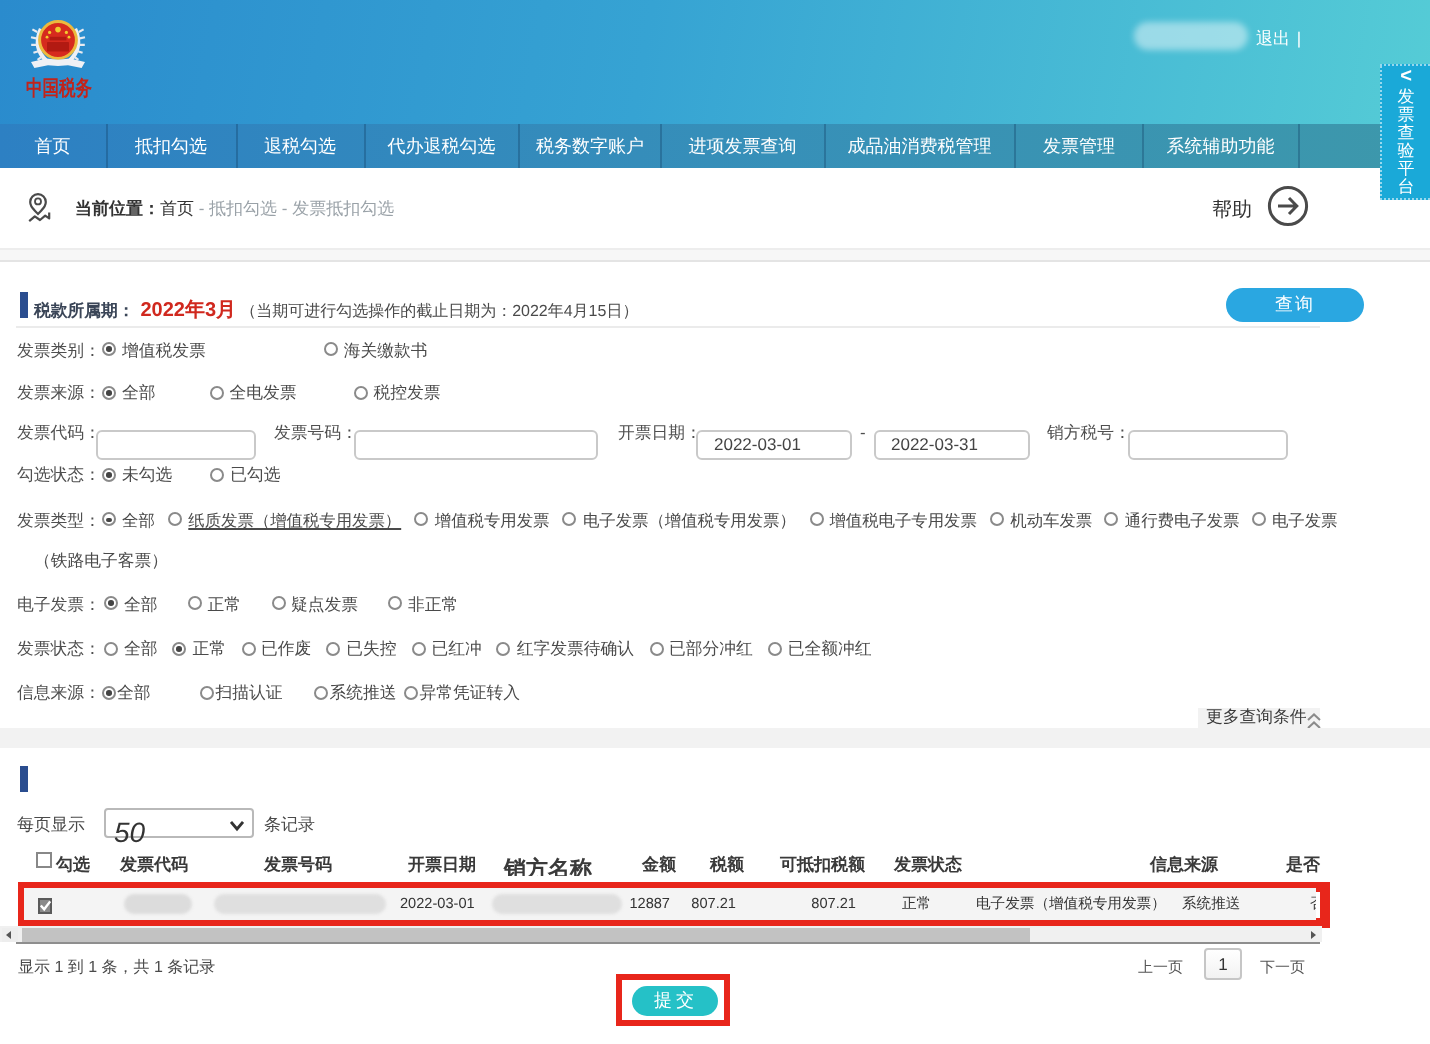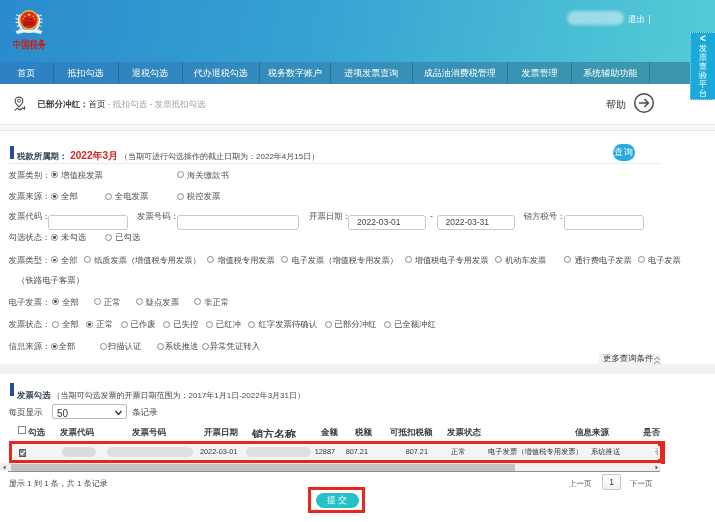--- a/index.html
+++ b/index.html
@@ -60,40 +60,40 @@
     <div class="nitem" style="width:95.5px;">成品油消费税管理</div>
     <div class="nitem" style="width:64px;">发票管理</div>
     <div class="nitem" style="width:77.5px;">系统辅助功能</div>
   </div>
 
   <svg class="abs" style="left:14px;top:96px;" width="12" height="16" viewBox="0 0 12 16">
     <path d="M5 1.1 C2.8 1.1 1.1 2.8 1.1 5 C1.1 6.7 2.2 8.1 3.3 9.2 L5 11 L6.7 9.2 C7.8 8.1 8.9 6.7 8.9 5 C8.9 2.8 7.2 1.1 5 1.1 Z" fill="none" stroke="#4a4a4a" stroke-width="1.1"></path>
     <circle cx="5" cy="4.7" r="1.5" fill="none" stroke="#4a4a4a" stroke-width="0.9"></circle>
     <path d="M0.6 14.6 L3.4 12.2 L6 14 L8.6 11.8 L10.6 13.2 L10.6 10.2" fill="none" stroke="#4a4a4a" stroke-width="1.1" stroke-linejoin="round"></path>
   </svg>
-  <div class="abs" style="left:37.5px;top:99px;font-size:8.5px;color:#333;white-space:nowrap;"><b>已部分冲红：</b><span style="color:#333;">首页</span><span style="color:#9aa2a8;text-align:center;"> - 抵扣勾选 - 发票抵扣勾选</span></div>
+  <div class="abs" style="left:37.5px;top:99px;font-size:8.5px;color:#333;white-space:nowrap;"><b>当前位置：</b><span style="color:#333;">首页</span><span style="color:#9aa2a8;text-align:center;"> - 抵扣勾选 - 发票抵扣勾选</span></div>
   <div class="abs" style="left:606px;top:98px;font-size:10px;color:#333;">帮助</div>
   <svg class="abs" style="left:633px;top:92px;" width="22" height="22" viewBox="0 0 22 22">
     <circle cx="11" cy="11" r="9.3" fill="none" stroke="#4a4a4a" stroke-width="1.5"></circle>
     <path d="M6 11 H15 M11.5 7 L15.4 11 L11.5 15" fill="none" stroke="#4a4a4a" stroke-width="1.5"></path>
   </svg>
 
   <div class="abs" style="left:0;top:124px;width:715px;height:7px;background:#f7f7f7;border-top:1px solid #ededed;border-bottom:1px solid #e4e4e4;"></div>
 
   <div class="abs" style="left:10px;top:145.5px;width:3.5px;height:13px;background:#2a4d8f;"></div>
   <div class="abs" style="left:17px;top:145px;white-space:nowrap;">
     <span style="font-size:8.4px;font-weight:bold;color:#3a4557;">税款所属期：</span><span style="font-size:10px;font-weight:bold;color:#d0281e;margin-left:3px;">2022年3月</span><span style="font-size:8px;color:#4a4a4a;margin-left:2px;">（当期可进行勾选操作的截止日期为：2022年4月15日）</span>
   </div>
-  <div class="abs" style="left:613px;top:144px;width:22px;height:17px;border-radius:9px;background:#2aa7e1;color:#fff;font-size:9px;text-align:center;line-height:17px;letter-spacing:1px;">查询</div>
+  <div class="abs" style="left:613px;top:144px;width:69px;height:17px;border-radius:9px;background:#2aa7e1;color:#fff;font-size:9px;text-align:center;line-height:17px;letter-spacing:1px;">查询</div>
   <div class="abs" style="left:8px;top:163px;width:652px;height:1px;background:#ebebeb;"></div>
 
   <div class="frow" style="left:8.5px;top:169.5px;"><span class="lbl">发票类别：</span></div>
   <div class="frow" style="left:51px;top:169.5px;">
     <span class="ritem"><span class="radio sel"></span><span class="t">增值税发票</span></span>
-    <span class="ritem" style="margin-left:28px;padding-left:46px;"><span class="radio"></span><span class="t">海关缴款书</span></span>
+    <span class="ritem" style="margin-left:13px;padding-left:46px;"><span class="radio"></span><span class="t">海关缴款书</span></span>
   </div>
 
   <div class="frow" style="left:8.5px;top:191px;"><span class="lbl">发票来源：</span></div>
   <div class="frow" style="left:51px;top:191px;">
     <span class="ritem"><span class="radio sel"></span><span class="t">全部</span></span>
     <span class="ritem" style="margin-left:27px;"><span class="radio"></span><span class="t">全电发票</span></span>
     <span class="ritem" style="margin-left:28.5px;"><span class="radio"></span><span class="t">税控发票</span></span>
   </div>
 
   <div class="frow" style="left:8.5px;top:211px;"><span class="lbl">发票代码：</span></div>
@@ -109,26 +109,26 @@
 
   <div class="frow" style="left:8.5px;top:232px;"><span class="lbl">勾选状态：</span></div>
   <div class="frow" style="left:51px;top:232px;">
     <span class="ritem"><span class="radio sel"></span><span class="t">未勾选</span></span>
     <span class="ritem" style="margin-left:19px;"><span class="radio"></span><span class="t">已勾选</span></span>
   </div>
 
   <div class="frow" style="left:8.5px;top:254.5px;"><span class="lbl">发票类型：</span></div>
   <div class="frow" style="left:51px;top:254.5px;font-size:8.2px;">
     <span class="ritem" style="font-size:8.2px;"><span class="radio sel"></span><span class="t">全部</span></span>
-    <span class="ritem" style="font-size:8.2px;margin-left:4.5px;"><span class="radio"></span><span class="t">纸质发票（增值税专用发票）</span></span>
+    <span class="ritem" style="font-size:8.2px;margin-left:4.5px;text-decoration:underline;"><span class="radio"></span><span class="t">纸质发票（增值税专用发票）</span></span>
     <span class="ritem" style="font-size:8.2px;margin-left:4.5px;"><span class="radio"></span><span class="t">增值税专用发票</span></span>
     <span class="ritem" style="font-size:8.2px;margin-left:4.5px;"><span class="radio"></span><span class="t">电子发票（增值税专用发票）</span></span>
     <span class="ritem" style="font-size:8.2px;margin-left:4.5px;"><span class="radio"></span><span class="t">增值税电子专用发票</span></span>
     <span class="ritem" style="font-size:8.2px;margin-left:4.5px;"><span class="radio"></span><span class="t">机动车发票</span></span>
-    <span class="ritem" style="font-size:8.2px;margin-left:16px;"><span class="radio"></span><span class="t">通行费电子发票</span></span>
+    <span class="ritem" style="font-size:8.2px;margin-left:4px;"><span class="radio"></span><span class="t">通行费电子发票</span></span>
     <span class="ritem" style="font-size:8.2px;margin-left:4px;"><span class="radio"></span><span class="t">电子发票</span></span>
   </div>
 
   <div class="frow" style="left:17px;top:275px;"><span class="lbl" style="color:#4a4a4a;">（铁路电子客票）</span></div>
 
   <div class="frow" style="left:8.5px;top:296.5px;"><span class="lbl">电子发票：</span></div>
   <div class="frow" style="left:52px;top:296.5px;">
     <span class="ritem"><span class="radio sel"></span><span class="t">全部</span></span>
     <span class="ritem" style="margin-left:15px;"><span class="radio"></span><span class="t">正常</span></span>
     <span class="ritem" style="margin-left:15px;"><span class="radio"></span><span class="t">疑点发票</span></span>
@@ -156,27 +156,24 @@
   </div>
 
   <div class="abs" style="left:599px;top:354px;width:61px;height:11.5px;background:#f2f2f2;"></div>
   <div class="abs" style="left:603px;top:352.5px;font-size:8.4px;color:#3a3a3a;white-space:nowrap;">更多查询条件</div>
   <svg class="abs" style="left:652.5px;top:356px;" width="8" height="9" viewBox="0 0 8 9">
     <path d="M1 4 L4 1.2 L7 4 M1 8 L4 5.2 L7 8" fill="none" stroke="#8a8a8a" stroke-width="1"></path>
   </svg>
   <div class="abs" style="left:0;top:364px;width:715px;height:10px;background:#f2f2f2;"></div>
 
   <div class="abs" style="left:10px;top:382.5px;width:3.5px;height:13px;background:#2a4d8f;"></div>
-  <div class="abs" style="left:17px;top:383.5px;white-space:nowrap;">
-    <span style="font-size:8.4px;font-weight:bold;color:#3a4557;">发票勾选</span><span style="font-size:8px;color:#4a4a4a;margin-left:2px;">（当期可勾选发票的开票日期范围为：2017年1月1日-2022年3月31日）</span>
-  </div>
 
   <div class="abs" style="left:8.5px;top:407px;font-size:8.5px;color:#4a4a4a;">每页显示</div>
   <div class="abs" style="left:52px;top:404px;width:75px;height:15px;border:1px solid #b9b9b9;border-radius:2px;background:#fff;">
-    <span style="position:absolute;left:4px;top:2.5px;font-size:10px;color:#333;">50</span>
+    <span style="position:absolute;left:4px;top:2.5px;font-size:14px;color:#333;font-style:italic;">50</span>
     <svg style="position:absolute;right:4px;top:4.5px;" width="7" height="6" viewBox="0 0 7 6">
         <path d="M0.5 1 L3.5 4.5 L6.5 1" stroke="#333" stroke-width="1.4" fill="none"></path>
       </svg>
   </div>
   <div class="abs" style="left:132px;top:407px;font-size:8.5px;color:#4a4a4a;">条记录</div>
 
   <div class="abs" style="left:0;top:422px;width:663px;height:16px;overflow:hidden;">
     <div style="position:absolute;left:18px;top:4px;width:8px;height:8px;border:1px solid #888;background:#fff;"></div>
     <div style="position:absolute;left:28px;top:4.5px;font-size:8.5px;font-weight:bold;color:#3a3a3a;">勾选</div>
     <div style="position:absolute;left:60px;top:4.5px;font-size:8.5px;font-weight:bold;color:#3a3a3a;">发票代码</div>

